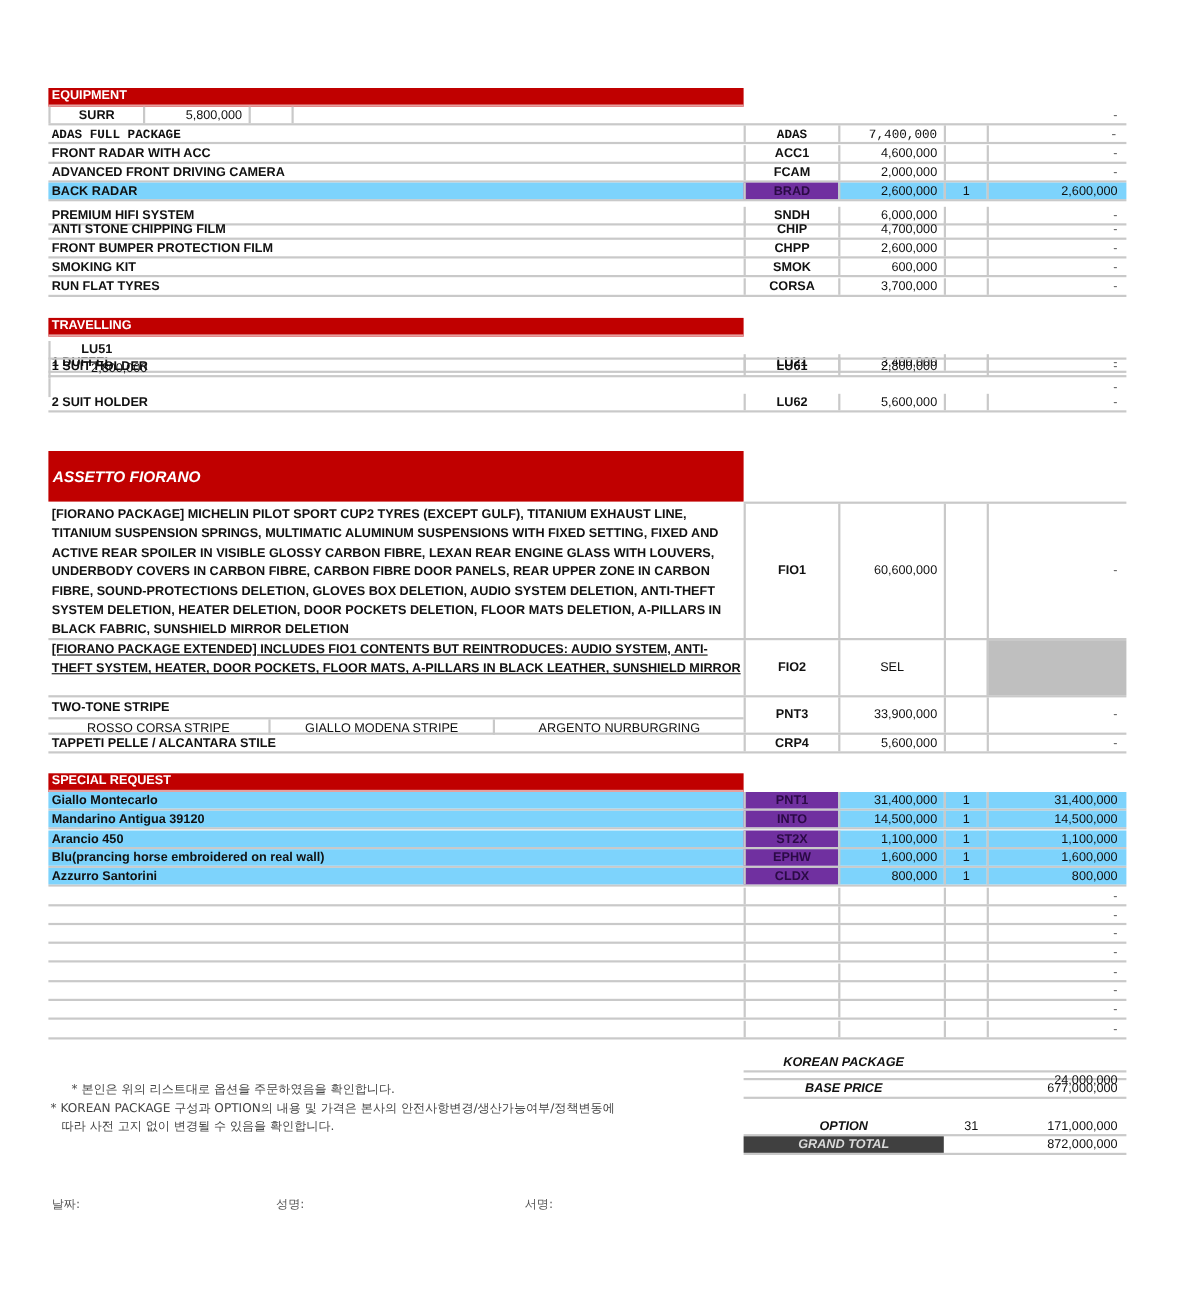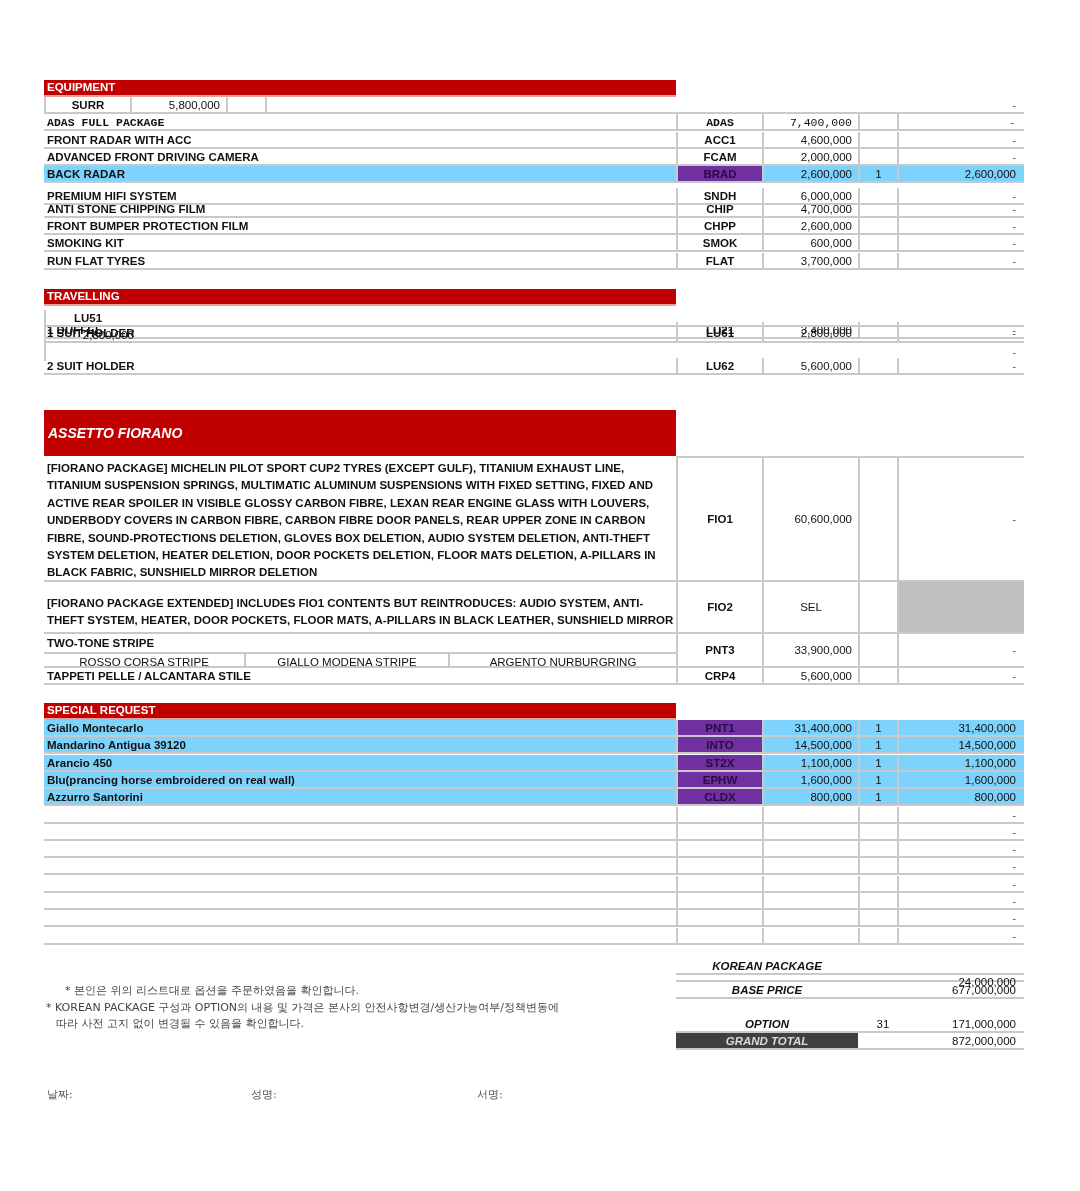--- a/index.html
+++ b/index.html
@@ -117,21 +117,21 @@
     </div>
     <div class="row" style="top: 235.4px;">
       <div class="c-desc">SMOKING KIT</div>
       <div class="c-code">SMOK</div>
       <div class="c-price">600,000</div>
       <div class="c-qty"></div>
       <div class="c-total dash">-</div>
     </div>
     <div class="row" style="top: 252.7px;">
       <div class="c-desc">RUN FLAT TYRES</div>
-      <div class="c-code">FLAT</div>
+      <div class="c-code">CORSA</div>
       <div class="c-price">3,700,000</div>
       <div class="c-qty"></div>
       <div class="c-total dash">-</div>
     </div>
   </div>
 
 <div class="section-head" style="top:289px;height:17px;">TRAVELLING</div>
 <div id="travel-rows">
     <div class="row" style="top: 322px;">
       <div class="c-desc">1 DUFFEL</div>
@@ -168,21 +168,21 @@
 
 <div class="fio" style="top:458px;height:124px;">
   <div class="c-desc">[FIORANO PACKAGE] MICHELIN PILOT SPORT CUP2 TYRES (EXCEPT GULF), TITANIUM EXHAUST LINE, TITANIUM SUSPENSION SPRINGS, MULTIMATIC ALUMINUM SUSPENSIONS WITH FIXED SETTING, FIXED AND ACTIVE REAR SPOILER IN VISIBLE GLOSSY CARBON FIBRE, LEXAN REAR ENGINE GLASS WITH LOUVERS, UNDERBODY COVERS IN CARBON FIBRE, CARBON FIBRE DOOR PANELS, REAR UPPER ZONE IN CARBON FIBRE, SOUND-PROTECTIONS DELETION, GLOVES BOX DELETION, AUDIO SYSTEM DELETION, ANTI-THEFT SYSTEM DELETION, HEATER DELETION, DOOR POCKETS DELETION, FLOOR MATS DELETION, A-PILLARS IN BLACK FABRIC, SUNSHIELD MIRROR DELETION</div>
   <div class="c-code">FIO1</div>
   <div class="c-price">60,600,000</div>
   <div class="c-qty"></div>
   <div class="c-total dash">-</div>
 </div>
 
 <div class="fio" style="top:582px;height:52px;">
-  <div class="c-desc" style="padding-top:13px;">[FIORANO PACKAGE EXTENDED] INCLUDES FIO1 CONTENTS BUT REINTRODUCES: AUDIO SYSTEM, ANTI-THEFT SYSTEM, HEATER, DOOR POCKETS, FLOOR MATS, A-PILLARS IN BLACK LEATHER, SUNSHIELD MIRROR</div>
+  <div class="c-desc" style="padding-top:1px;text-decoration:underline;">[FIORANO PACKAGE EXTENDED] INCLUDES FIO1 CONTENTS BUT REINTRODUCES: AUDIO SYSTEM, ANTI-THEFT SYSTEM, HEATER, DOOR POCKETS, FLOOR MATS, A-PILLARS IN BLACK LEATHER, SUNSHIELD MIRROR</div>
   <div class="c-code">FIO2</div>
   <div class="c-price" style="justify-content:center;padding-right:0;">SEL</div>
   <div class="c-qty"></div>
   <div class="c-total gray-fill"></div>
 </div>
 
 <div class="fio" style="top:634px;height:34px;">
   <div class="c-desc" style="padding-top:1px;line-height:16px;">TWO-TONE STRIPE</div>
   <div class="c-code">PNT3</div>
   <div class="c-price">33,900,000</div>

